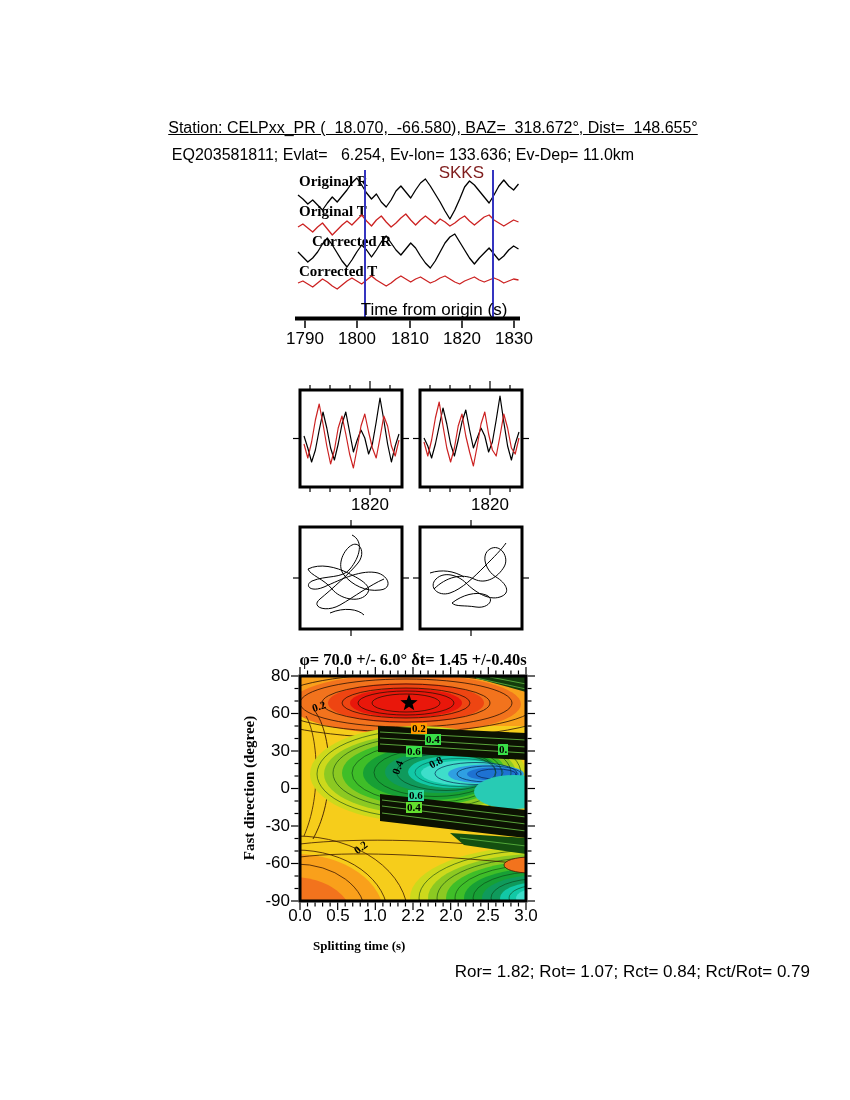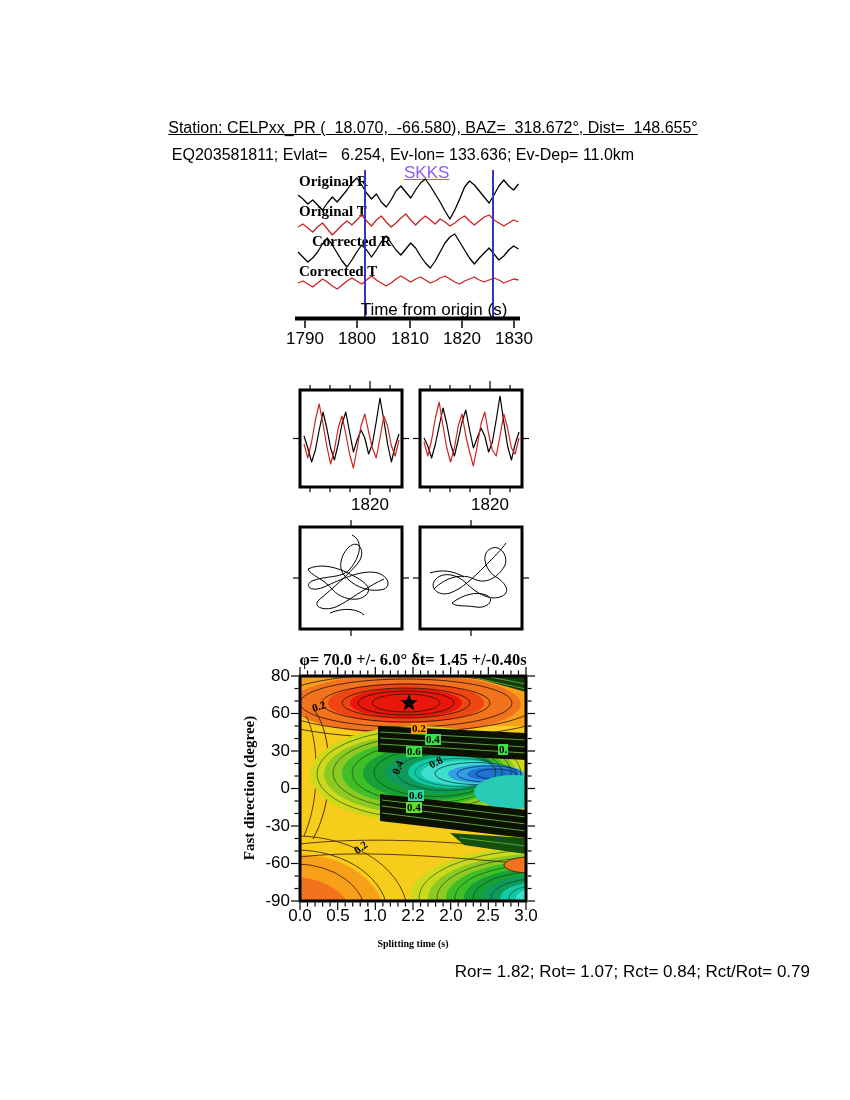--- a/index.html
+++ b/index.html
@@ -15,21 +15,21 @@
         padding:0 1px;color:#000;white-space:nowrap;}
 </style>
 </head>
 <body>
 
 <div class="page">
 
   <div class="abs hdr" style="left:8px;top:119px;text-decoration:underline;">Station: CELPxx_PR (  18.070,  -66.580), BAZ=  318.672°, Dist=  148.655°</div>
   <div class="abs hdr" style="left:-22px;top:146px;">EQ203581811; Evlat=   6.254, Ev-lon= 133.636; Ev-Dep= 11.0km</div>
 
-  <div class="abs" style="left:404px;top:163px;width:80px;text-align:left;font-size:17px;color:#8b5cf6;text-decoration:underline;">SKKS</div>
+  <div class="abs" style="left:404px;top:163px;width:80px;text-align:right;font-size:17px;color:#7f1d1d;">SKKS</div>
   <div class="abs serifb" style="left:299px;top:173px;font-size:15px;">Original R</div>
   <div class="abs serifb" style="left:299px;top:203px;font-size:15px;">Original T</div>
   <div class="abs serifb" style="left:312px;top:233px;font-size:15px;">Corrected R</div>
   <div class="abs serifb" style="left:299px;top:263px;font-size:15px;">Corrected T</div>
 
   <svg id="wave-svg" class="abs" style="left:290px;top:168px;" width="245" height="185" viewBox="0 0 245 185">
     <g id="traces-layer">
         <polyline points="8.0,27 12.9,31 17.8,36 22.7,32 27.6,37 32.5,42 37.4,35 42.3,29 47.2,34 52.1,28 57.0,22 61.9,15 66.8,10 71.7,17 76.6,25 81.5,31 86.4,26 91.3,34 96.2,39 101.1,32 106.0,23 110.9,18 115.8,24 120.7,30 125.6,22 130.5,15 135.4,11 140.3,18 145.2,26 150.1,34 155.0,43 159.9,51 164.8,42 169.7,31 174.6,19 179.5,13 184.4,17 189.3,23 194.2,29 199.1,35 204.0,27 208.9,18 213.8,12 218.7,18 223.6,22 228.5,16" fill="none" stroke="#000000" stroke-width="1.3" stroke-linejoin="round"></polyline>
         <polyline points="8.0,59 12.9,56 17.8,60 22.7,64 27.6,59 32.5,55 37.4,61 42.3,67 47.2,62 52.1,57 57.0,53 61.9,57 66.8,52 71.7,47 76.6,53 81.5,58 86.4,52 91.3,48 96.2,54 101.1,59 106.0,55 110.9,50 115.8,46 120.7,52 125.6,57 130.5,52 135.4,48 140.3,52 145.2,56 150.1,51 155.0,54 159.9,58 164.8,55 169.7,51 174.6,48 179.5,53 184.4,57 189.3,53 194.2,49 199.1,47 204.0,52 208.9,55 213.8,58 218.7,55 223.6,52 228.5,54" fill="none" stroke="#cc2222" stroke-width="1.3" stroke-linejoin="round"></polyline>
         <polyline points="8.0,84 12.9,89 17.8,94 22.7,90 27.6,84 32.5,76 37.4,70 42.3,77 47.2,85 52.1,93 57.0,99 61.9,92 66.8,84 71.7,77 76.6,82 81.5,89 86.4,82 91.3,74 96.2,68 101.1,75 106.0,82 110.9,87 115.8,81 120.7,75 125.6,80 130.5,88 135.4,95 140.3,100 145.2,93 150.1,84 155.0,75 159.9,69 164.8,66 169.7,74 174.6,82 179.5,90 184.4,96 189.3,90 194.2,85 199.1,80 204.0,86 208.9,92 213.8,88 218.7,82 223.6,78 228.5,81" fill="none" stroke="#000000" stroke-width="1.3" stroke-linejoin="round"></polyline>
@@ -329,17 +329,17 @@
 
   <div class="abs tick" style="left:282px;top:906px;width:36px;">0.0</div>
   <div class="abs tick" style="left:320px;top:906px;width:36px;">0.5</div>
   <div class="abs tick" style="left:357px;top:906px;width:36px;">1.0</div>
   <div class="abs tick" style="left:395px;top:906px;width:36px;">2.2</div>
   <div class="abs tick" style="left:433px;top:906px;width:36px;">2.0</div>
   <div class="abs tick" style="left:470px;top:906px;width:36px;">2.5</div>
   <div class="abs tick" style="left:508px;top:906px;width:36px;">3.0</div>
 
   <div class="abs serifb" style="left:249px;top:788px;font-size:15px;white-space:nowrap;transform:translate(-50%,-50%) rotate(-90deg);">Fast direction (degree)</div>
-  <div class="abs serifb" style="left:313px;top:938px;width:200px;text-align:center;font-size:10px;">Splitting time (s)</div>
+  <div class="abs serifb" style="left:313px;top:938px;width:200px;font-size:13px;">Splitting time (s)</div>
 
   <div class="abs" style="left:0;top:962px;width:810px;text-align:right;font-size:17px;">Ror= 1.82; Rot= 1.07; Rct= 0.84; Rct/Rot= 0.79</div>
 
 </div>
 
 </body></html>

